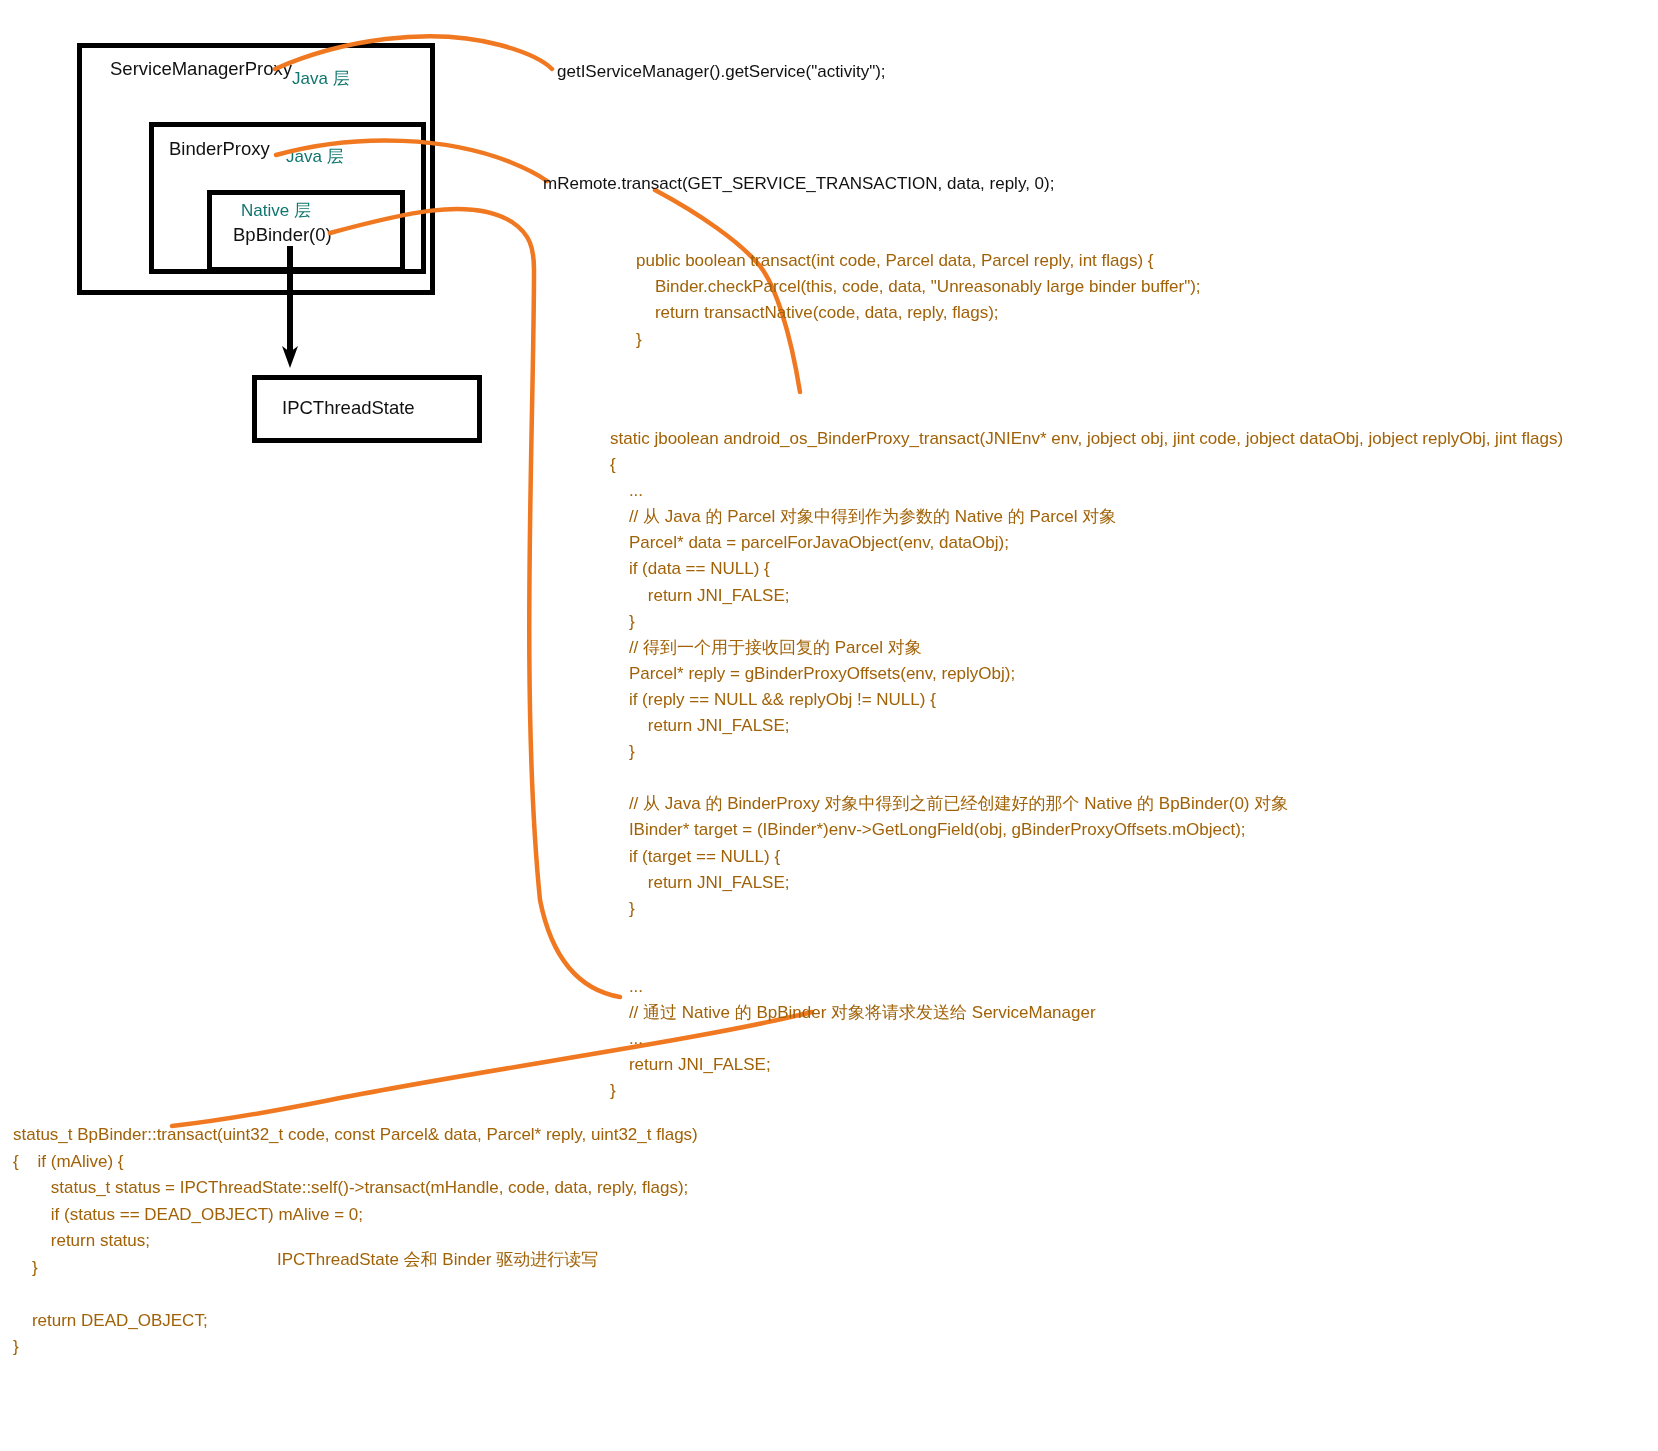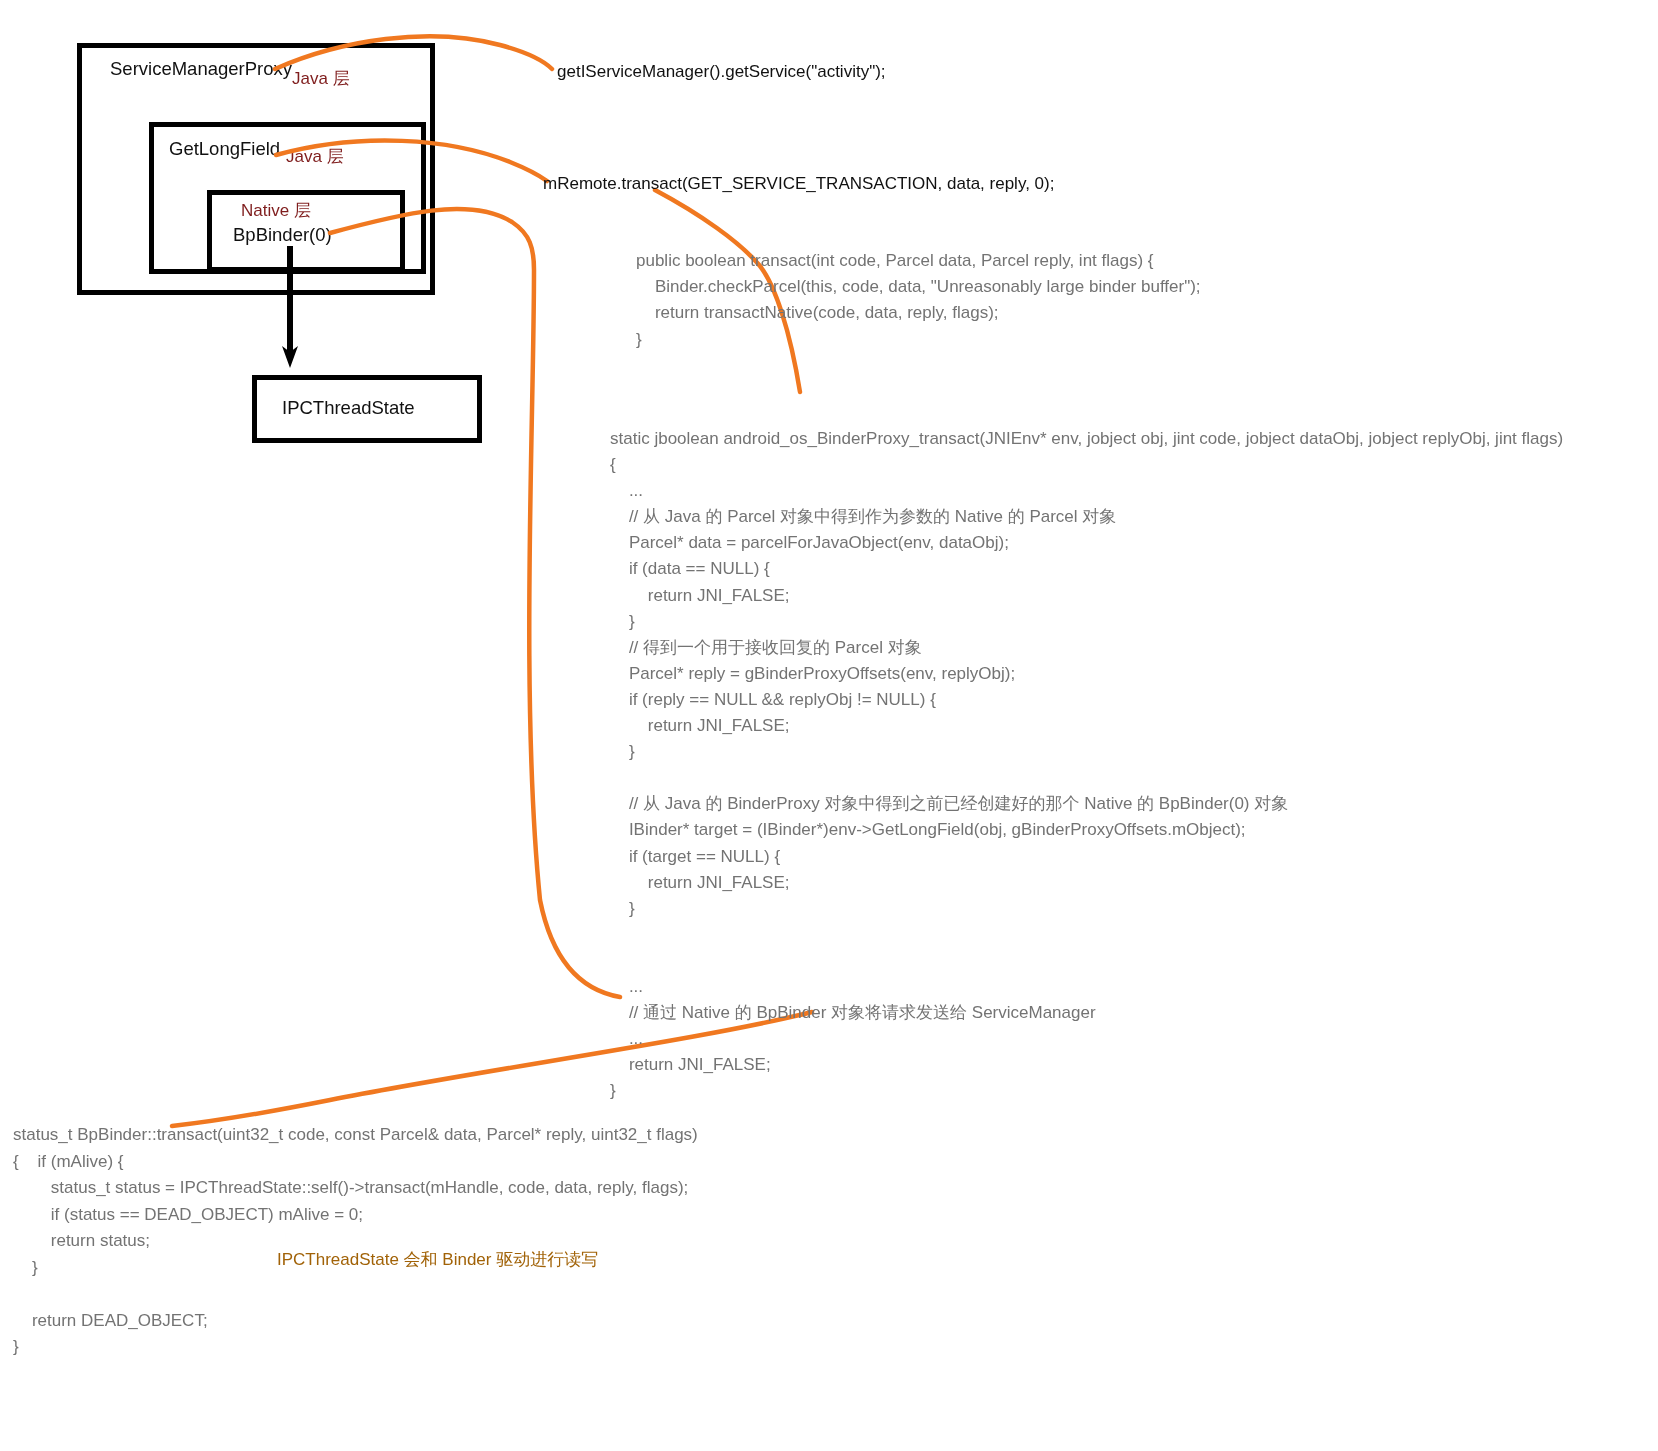--- a/index.html
+++ b/index.html
@@ -39,21 +39,21 @@
     line-height: 1;
   }
   #label-servicemanagerproxy { left: 110px; top: 60px; }
   #label-binderproxy         { left: 169px; top: 140px; }
   #label-bpbinder            { left: 233px; top: 226px; }
   #label-ipcthreadstate      { left: 282px; top: 399px; }
 
   .layer-tag {
     position: absolute;
     font-size: 17px;
-    color: #7f1d1d;
+    color: #0f766e;
     white-space: nowrap;
     line-height: 1;
   }
   #tag-java-1   { left: 292px; top: 70px; }
   #tag-java-2   { left: 286px; top: 148px; }
   #tag-native-1 { left: 241px; top: 202px; }
 
   
   #arrow-bpbinder-to-ipc {
     position: absolute;
@@ -95,41 +95,41 @@
   #code-mremote      { left: 543px;  top: 175px; }
 
   #block-transact    { left: 636px;  top: 248px; }
   #block-jni         { left: 610px;  top: 426px; }
   #block-bpbinder    { left: 13px;    top: 1122px; }
 
   .block { position: absolute; }
   .block .line {
     font-size: 17px;
     line-height: 26.2px;
-    color: #737373;
+    color: #a16207;
     white-space: pre;
     height: 26.2px;
   }
   #block-jni .line { line-height: 26.1px; height: 26.1px; }
   #block-bpbinder .line { line-height: 26.5px; height: 26.5px; }
 
   #note-ipc-binder { left: 277px; top: 1251px; }
 </style>
 </head>
 <body>
 
 <div id="canvas">
 
   <div class="box" id="box-servicemanagerproxy"></div>
   <div class="box" id="box-binderproxy"></div>
   <div class="box" id="box-bpbinder"></div>
   <div class="box" id="box-ipcthreadstate"></div>
 
   <div class="box-label" id="label-servicemanagerproxy">ServiceManagerProxy</div>
-  <div class="box-label" id="label-binderproxy">GetLongField</div>
+  <div class="box-label" id="label-binderproxy">BinderProxy</div>
   <div class="box-label" id="label-bpbinder">BpBinder(0)</div>
   <div class="box-label" id="label-ipcthreadstate">IPCThreadState</div>
 
   <div class="layer-tag" id="tag-java-1">Java 层</div>
   <div class="layer-tag" id="tag-java-2">Java 层</div>
   <div class="layer-tag" id="tag-native-1">Native 层</div>
 
   <svg id="arrow-bpbinder-to-ipc" viewBox="0 0 16 122">
     <line x1="8" y1="0" x2="8" y2="108" stroke="#000000" stroke-width="6"></line>
     <path d="M 8 122 L 0 100 L 8 106 L 16 100 Z" fill="#000000"></path>

